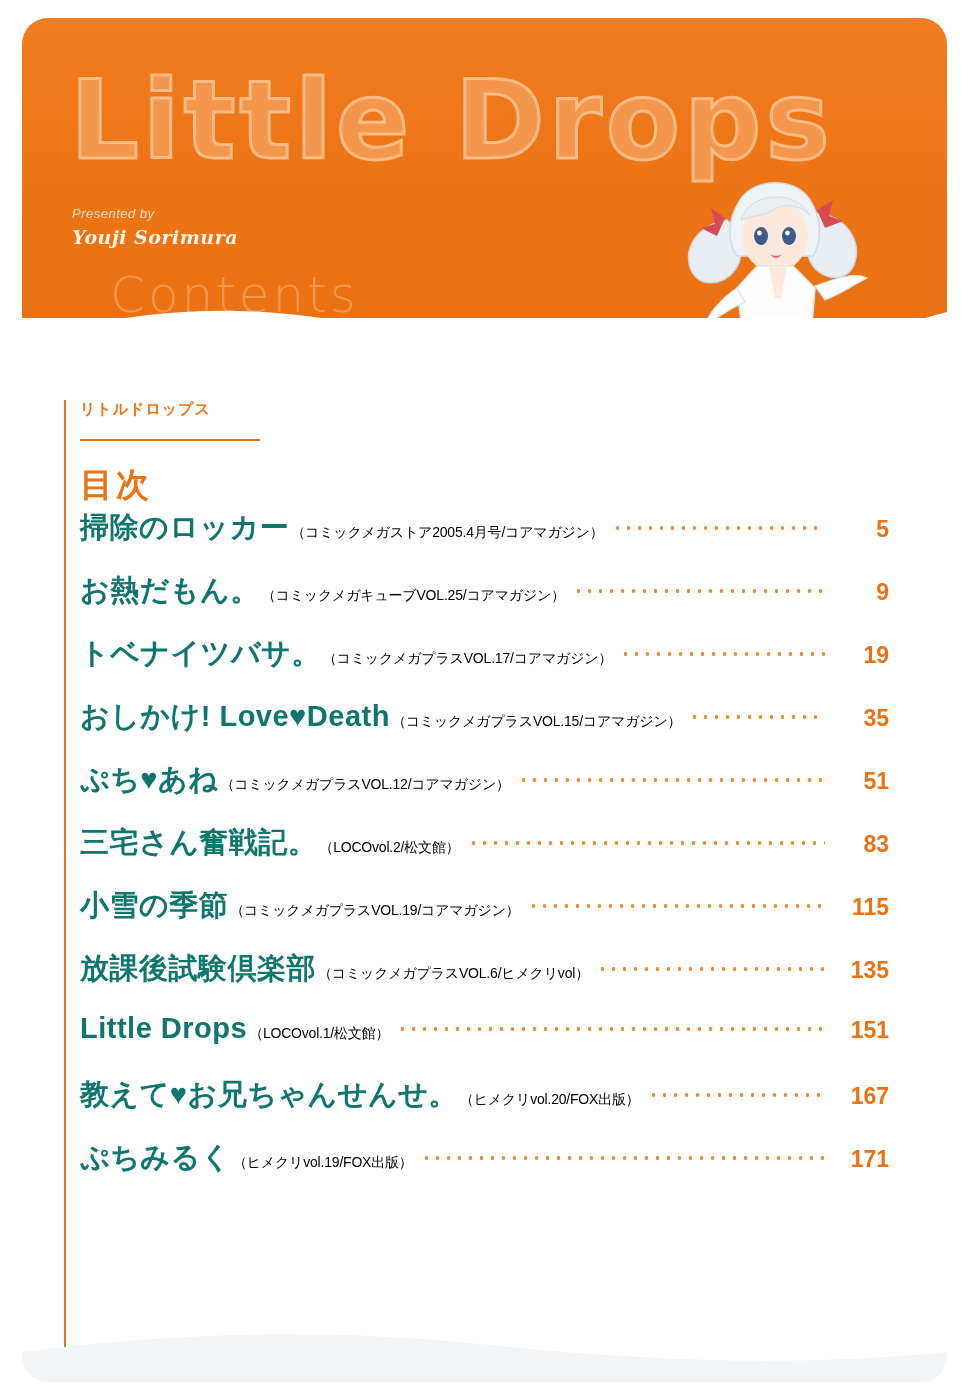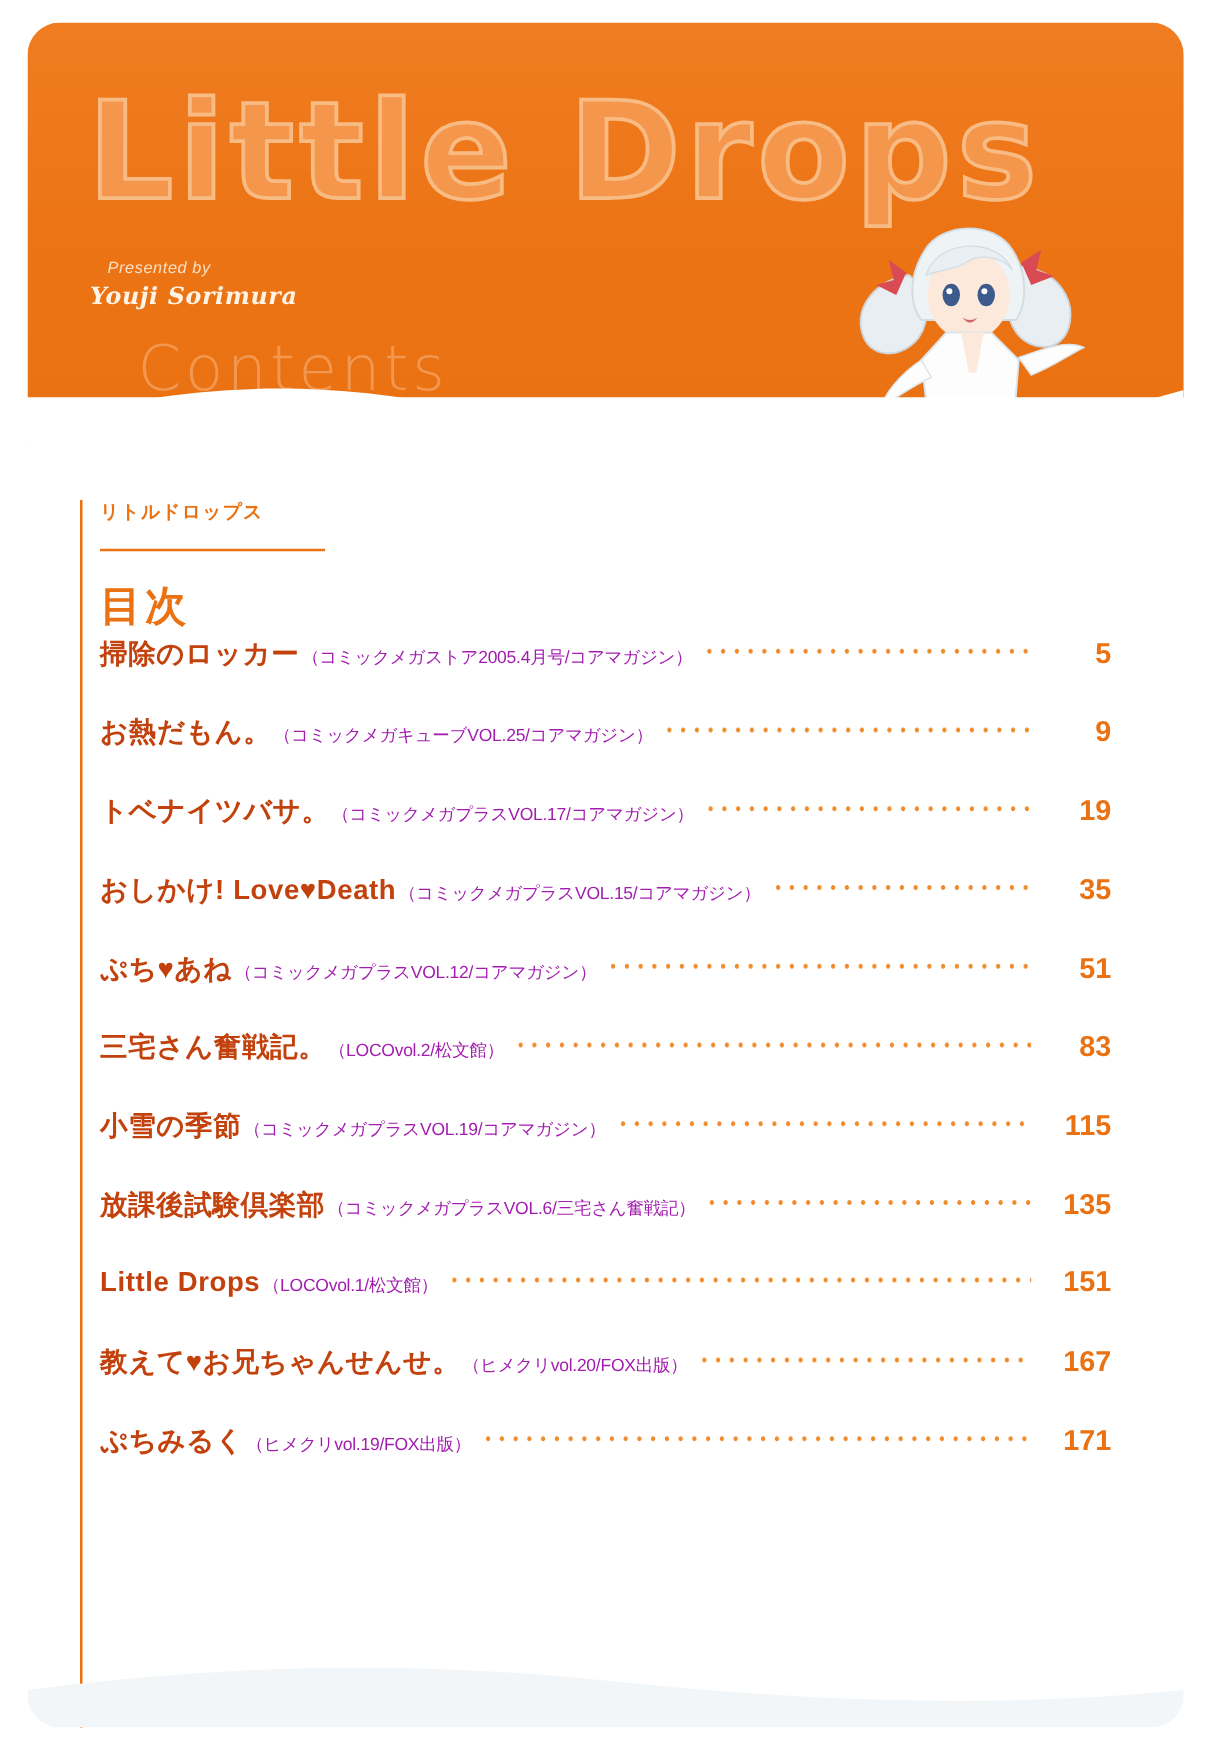--- a/index.html
+++ b/index.html
@@ -55,21 +55,21 @@
   .logo-wrap {
     position: absolute;
     left: 48px;
     top: 42px;
     width: 820px;
     height: 120px;
   }
 
   .presented {
     position: absolute;
-    left: 64px;
+    left: 50px;
     top: 188px;
     color: #fbe0c5;
     font-size: 13px;
     letter-spacing: 0.5px;
     font-style: italic;
   }
   .author {
     position: absolute;
     left: 50px;
     top: 208px;
@@ -152,29 +152,29 @@
     top: 190px;
     right: 58px;
   }
 
   .toc-row {
     display: flex;
     align-items: baseline;
     height: 63px;
   }
   .toc-title {
-    font-size: 22px;
-    font-weight: bold;
-    color: #c2410c;
+    font-size: 29px;
+    font-weight: bold;
+    color: #0f766e;
     white-space: nowrap;
     letter-spacing: 0.5px;
   }
   .toc-src {
     font-size: 14px;
-    color: #a21caf;
+    color: #000000;
     white-space: nowrap;
     margin-left: 2px;
     font-weight: normal;
     letter-spacing: -0.2px;
   }
   .dots {
     flex: 1 1 auto;
     margin: 0 8px 0 8px;
     height: 10px;
     position: relative;
@@ -313,21 +313,21 @@
             <span class="toc-page">83</span>
           </div>
           <div class="toc-row">
             <span class="toc-title">小雪の季節</span>
             <span class="toc-src">（コミックメガプラスVOL.19/コアマガジン）</span>
             <span class="dots"></span>
             <span class="toc-page">115</span>
           </div>
           <div class="toc-row">
             <span class="toc-title">放課後試験倶楽部</span>
-            <span class="toc-src">（コミックメガプラスVOL.6/三宅さん奮戦記）</span>
+            <span class="toc-src">（コミックメガプラスVOL.6/ヒメクリvol）</span>
             <span class="dots"></span>
             <span class="toc-page">135</span>
           </div>
           <div class="toc-row">
             <span class="toc-title">Little Drops</span>
             <span class="toc-src">（LOCOvol.1/松文館）</span>
             <span class="dots"></span>
             <span class="toc-page">151</span>
           </div>
           <div class="toc-row">

